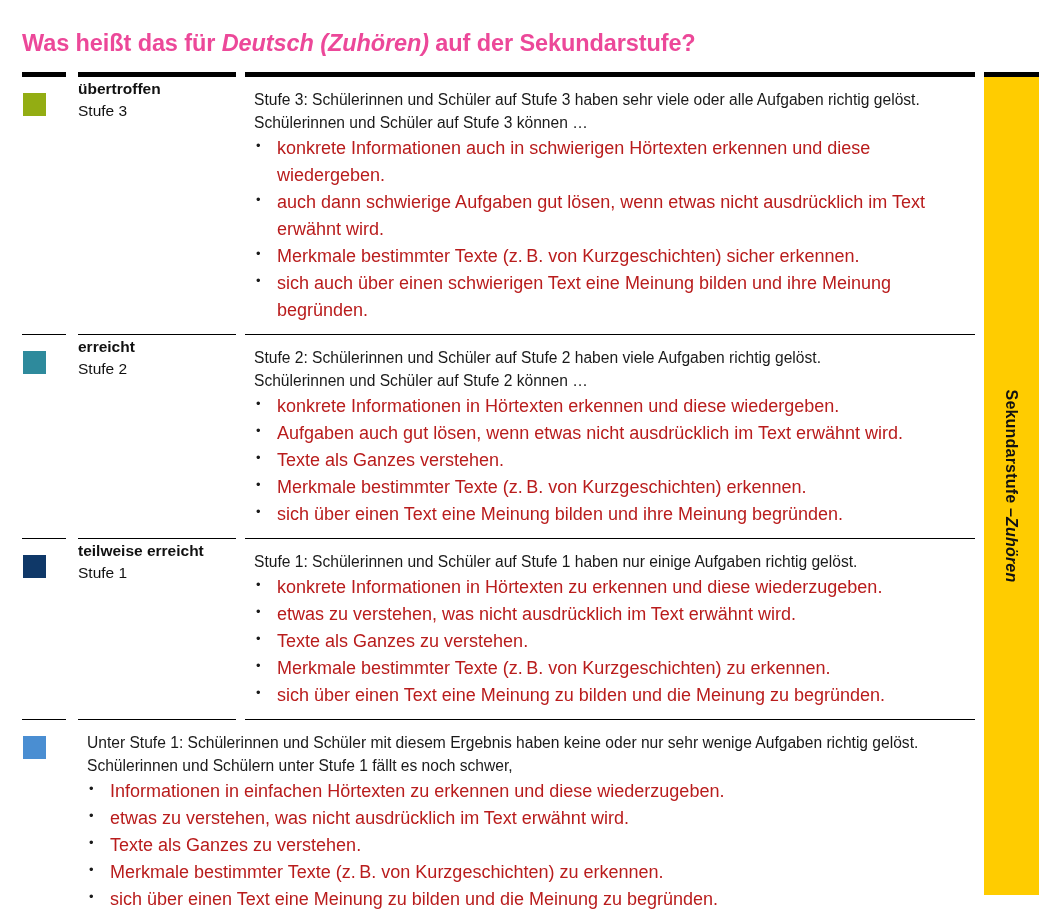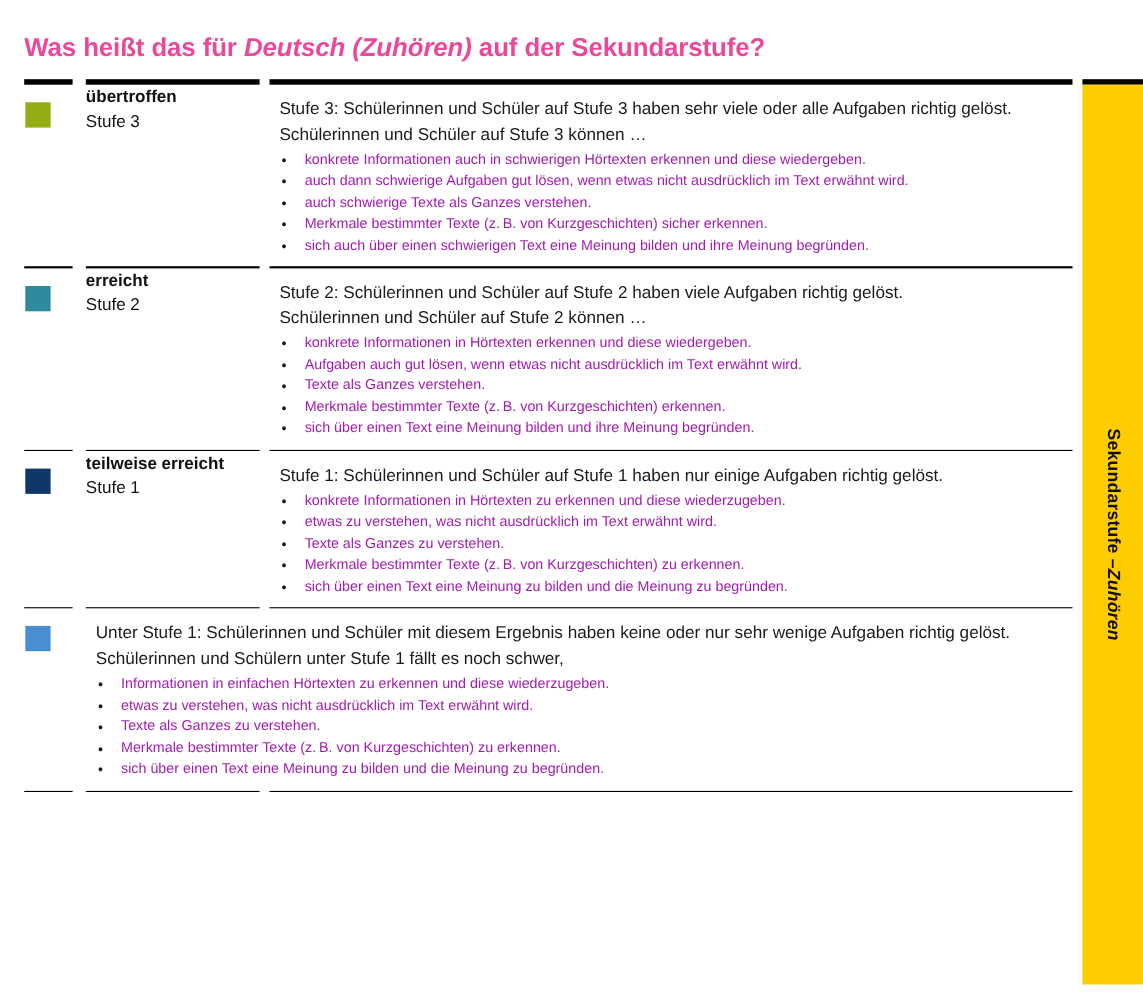--- a/index.html
+++ b/index.html
@@ -122,23 +122,23 @@
     line-height: 1.50;
     color: #1a1a1a;
     margin: 0;
   }
   .body-list {
     list-style: none;
     margin: 0;
     padding: 0;
   }
   .body-list li {
-    font-size: 13px;
+    font-size: 18px;
     line-height: 1.50;
-    color: #a21caf;
+    color: #b91c1c;
     position: relative;
     padding-left: 23px;
     margin: 0;
   }
   .body-list li::before {
     content: "\2022";
     position: absolute;
     left: 2px;
     top: 0;
     font-size: 13px;
@@ -205,21 +205,20 @@
     <div class="col-label">
       <div class="label-main">übertroffen</div>
       <div class="label-sub">Stufe 3</div>
     </div>
     <div class="col-body">
       <p class="body-para">Stufe 3: Schülerinnen und Schüler auf Stufe 3 haben sehr viele oder alle Aufgaben richtig gelöst.</p>
       <p class="body-para">Schülerinnen und Schüler auf Stufe 3 können …</p>
       <ul class="body-list">
         <li>konkrete Informationen auch in schwierigen Hörtexten erkennen und diese wiedergeben.</li>
         <li>auch dann schwierige Aufgaben gut lösen, wenn etwas nicht ausdrücklich im Text erwähnt wird.</li>
-        <li>auch schwierige Texte als Ganzes verstehen.</li>
         <li>Merkmale bestimmter Texte (z. B. von Kurzgeschichten) sicher erkennen.</li>
         <li>sich auch über einen schwierigen Text eine Meinung bilden und ihre Meinung begründen.</li>
       </ul>
     </div>
   </div>
 
   <div class="rule-thin">
     <div class="seg seg-a"></div>
     <div class="gap-a"></div>
     <div class="seg seg-b"></div>

